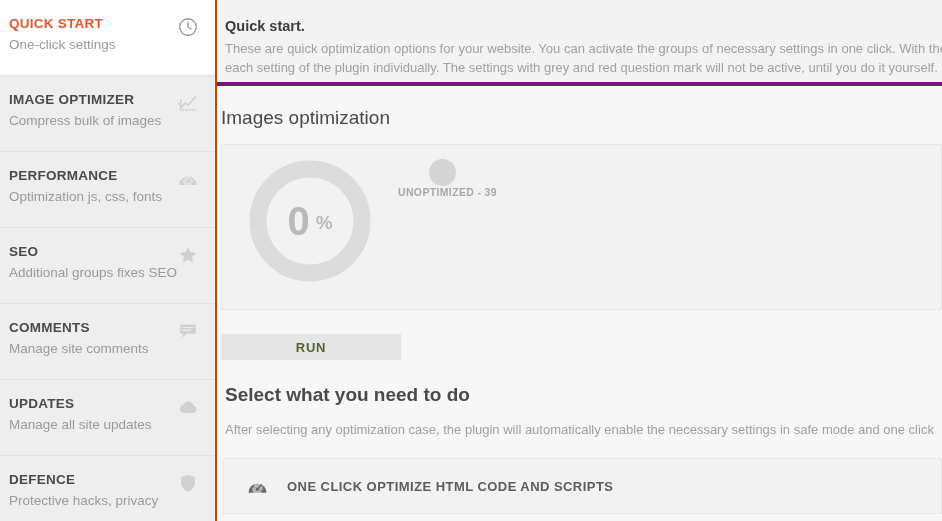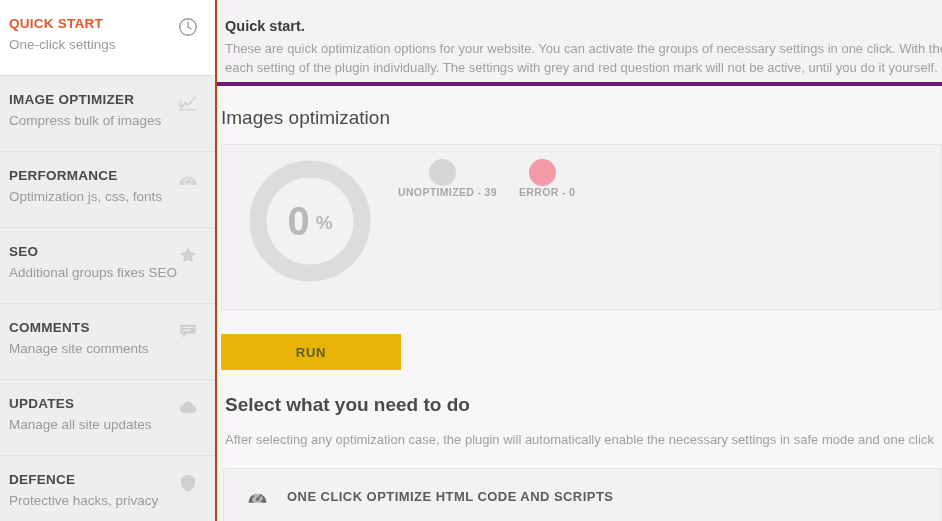--- a/index.html
+++ b/index.html
@@ -171,22 +171,22 @@
   .bar-track {
     height: 9px;
     width: 720px;
     margin-bottom: 10px;
   }
   .bar-fill { height: 9px; }
 
   .run-btn {
     margin: 24px 0 0 4px;
     width: 180px;
-    height: 36px;
-    background: #eab308;
+    height: 26px;
+    background: #e5e5e5;
     border: none;
     color: #54632f;
     font-size: 13px;
     font-weight: bold;
     letter-spacing: .7px;
     font-family: "Liberation Sans", sans-serif;
     cursor: pointer;
     display: flex;
     align-items: center;
     justify-content: center;
@@ -331,24 +331,20 @@
               <span class="donut-pct">%</span>
             </div>
           </div>
         </div>
 
         <div class="stats-right">
           <div class="legend" id="legend">
               <div class="legend-item">
                 <span class="legend-dot" style="background:#d5d5d5"></span>
                 <span class="legend-text">UNOPTIMIZED - 39</span>
-              </div>
-              <div class="legend-item">
-                <span class="legend-dot" style="background:#f29aa6"></span>
-                <span class="legend-text">ERROR - 0</span>
               </div>
             </div>
         </div>
 
       </div>
     </div>
 
     <button class="run-btn">RUN</button>
 
     <h2 class="sub-head">Select what you need to do</h2>

